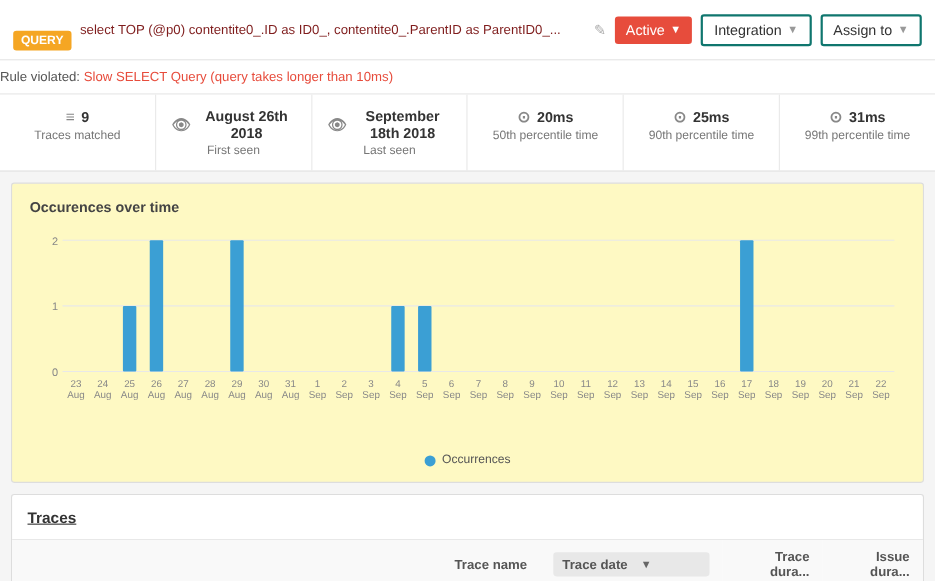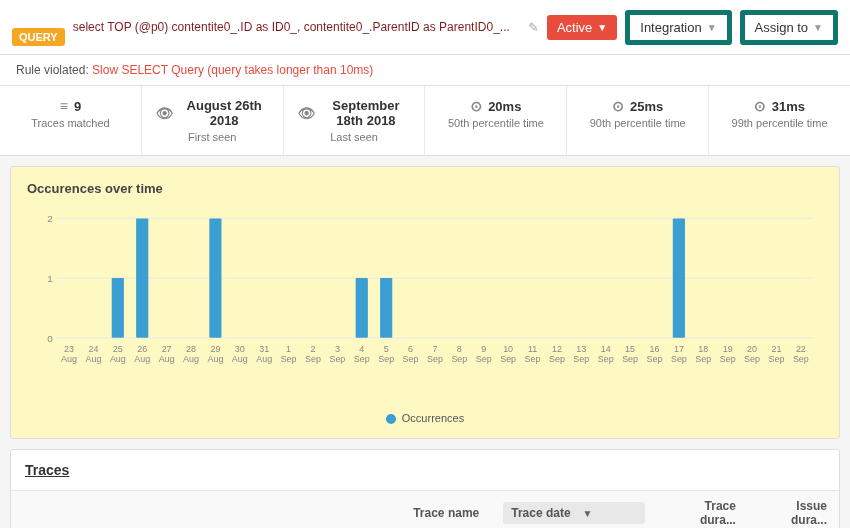--- a/index.html
+++ b/index.html
@@ -46,35 +46,35 @@
       cursor: pointer;
       gap: 5px;
       flex-shrink: 0;
     }
     .active-btn .caret { font-size: 10px; }
 
     .dropdown-btn {
       display: flex;
       align-items: center;
       background: #fff;
-      border: 5px solid #0f766e;
+      border: 2px solid #0f766e;
       border-radius: 3px;
       padding: 5px 10px;
       font-size: 13px;
       cursor: pointer;
       gap: 5px;
       flex-shrink: 0;
       color: #333;
     }
     .dropdown-btn .caret { font-size: 10px; color: #999; }
 
     
     .rule-bar {
       background: #fff;
-      padding: 8px 16px;
+      padding: 8px 0;
       font-size: 12px;
       color: #555;
       border-bottom: 1px solid #e0e0e0;
     }
     .rule-link { color: #e74c3c; text-decoration: none; }
 
     
     .stats-row {
       display: flex;
       background: #fff;

